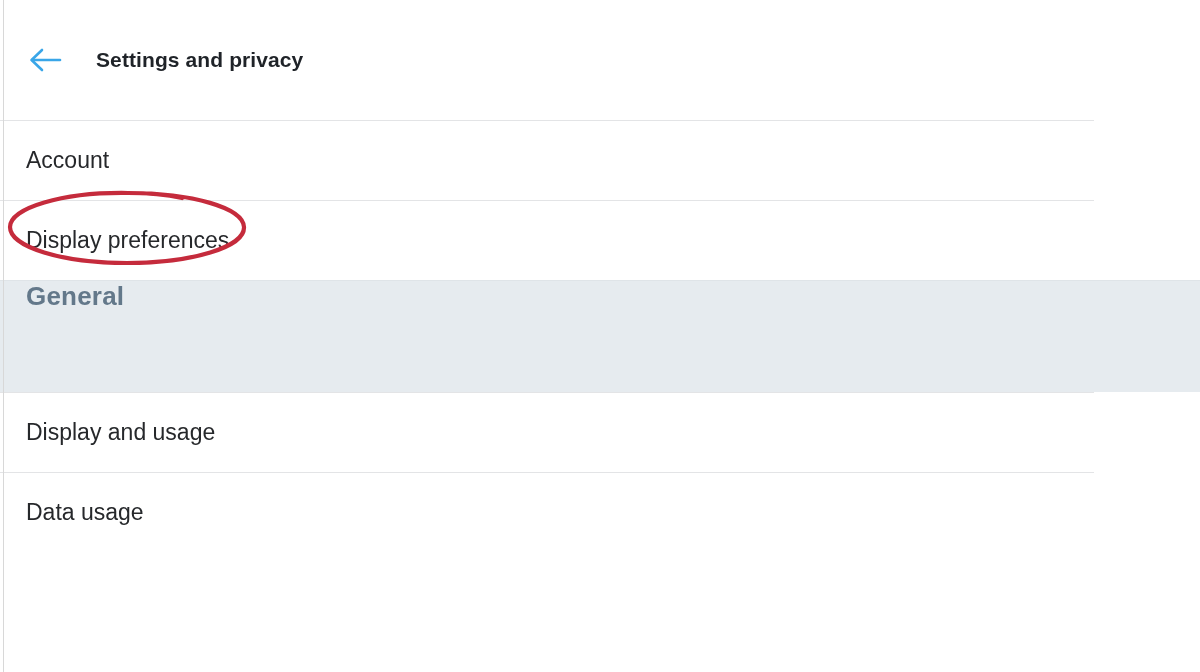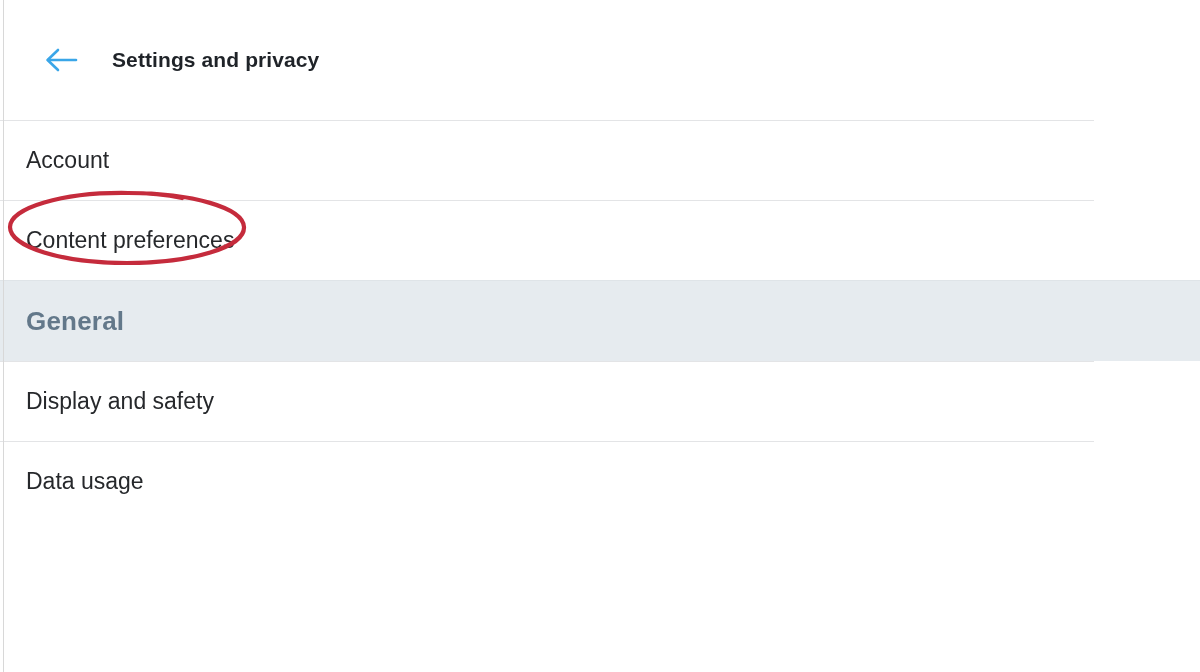--- a/index.html
+++ b/index.html
@@ -28,21 +28,21 @@
     top: 0;
     width: 1px;
     height: 672px;
     background: #d8d8d8;
     z-index: 5;
   }
 
   
   .app-bar {
     position: absolute;
-    left: 16px;
+    left: 0;
     top: 0;
     width: 1100px;
     height: 120px;
     background: #ffffff;
     display: flex;
     align-items: center;
   }
 
   .back-btn {
     width: 58px;
@@ -88,24 +88,23 @@
     margin-left: 26px;
     font-size: 23px;
     color: #26282b;
     white-space: nowrap;
   }
 
   
   .section {
     position: relative;
     width: 1200px;
-    height: 81px;
+    height: 112px;
     background: #e6ebef;
     display: flex;
-    align-items: center;
     border-top: 1px solid #dfe4e8;
   }
 
   .section-label {
     margin-left: 26px;
     font-size: 26px;
     font-weight: bold;
     color: #63788a;
     letter-spacing: 0.2px;
     white-space: nowrap;
@@ -146,29 +145,29 @@
 
   <div class="list">
 
     <div class="row">
       <span class="row-label">Account</span>
     </div>
 
 
 
     <div class="row">
-      <span class="row-label">Content preferences</span>
+      <span class="row-label">Display preferences</span>
     </div>
 
     <div class="section">
       <span class="section-label">General</span>
     </div>
 
     <div class="row">
-      <span class="row-label">Display and safety</span>
+      <span class="row-label">Display and usage</span>
     </div>
 
     <div class="row">
       <span class="row-label">Data usage</span>
     </div>
 
   </div>
 
   <div class="annotation">
     <svg width="270" height="100" viewBox="0 0 270 100" xmlns="http://www.w3.org/2000/svg" aria-hidden="true">

